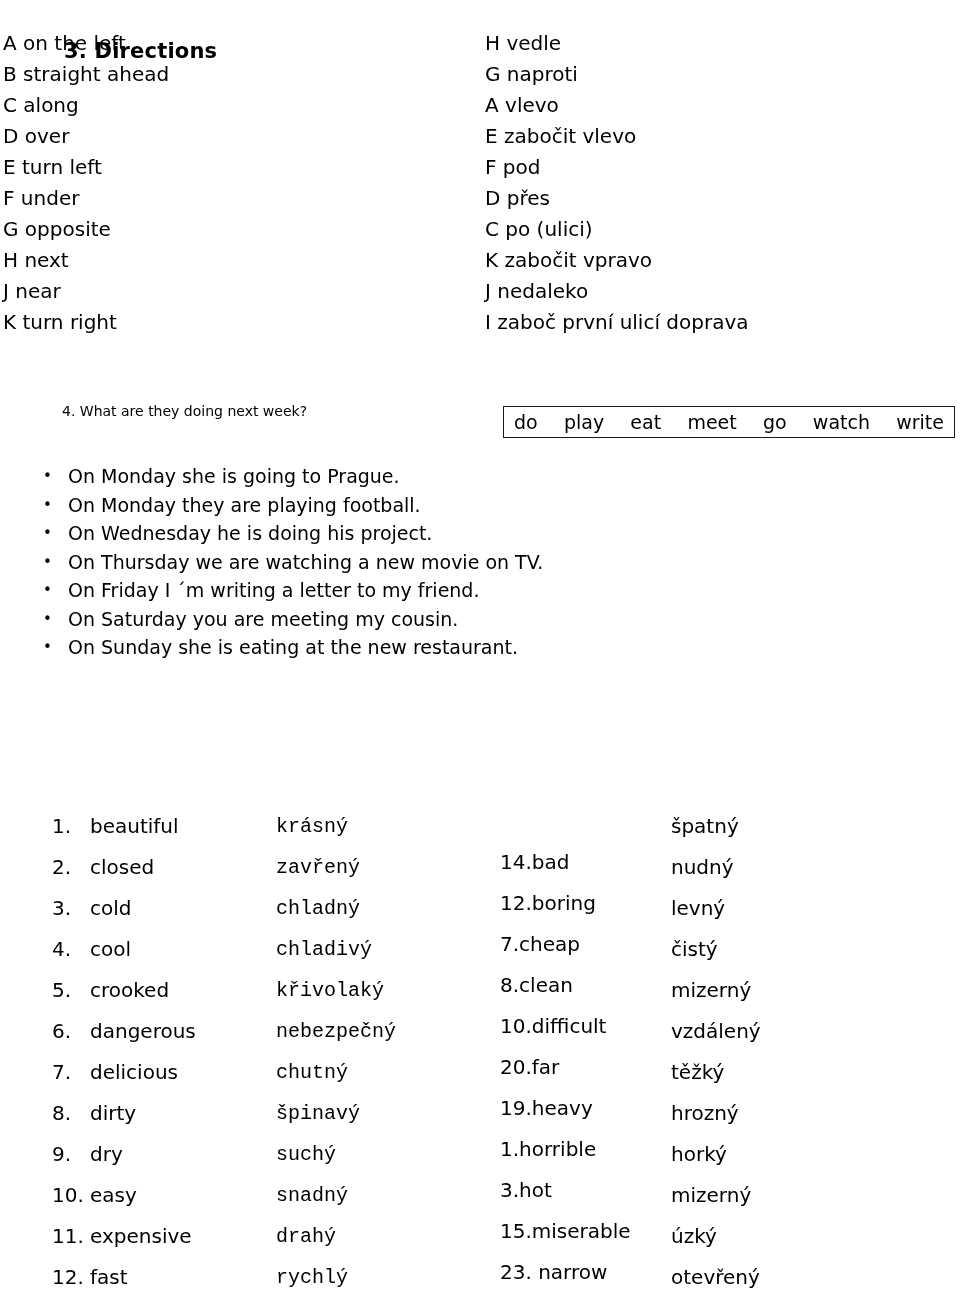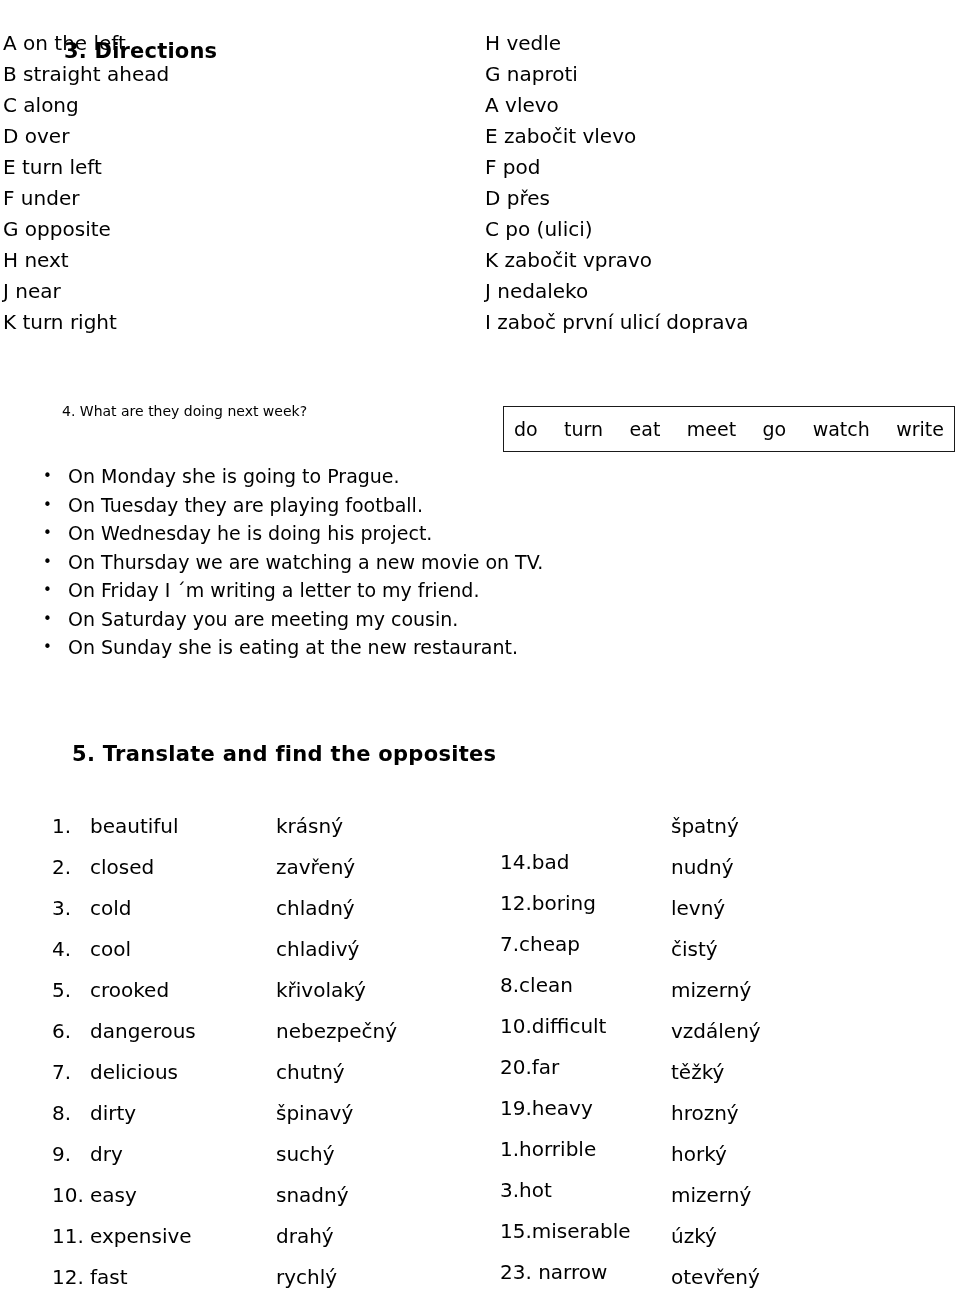--- a/index.html
+++ b/index.html
@@ -66,21 +66,21 @@
     font-size: 14px;
     font-weight: normal;
     white-space: nowrap;
   }
 
   .wordbank {
     position: absolute;
     left: 503px;
     top: 406px;
     width: 452px;
-    height: 46px;
+    height: 32px;
     border: 1.5px solid #1a1a1a;
     box-sizing: border-box;
     display: flex;
     align-items: center;
     justify-content: space-between;
     padding: 0 10px;
   }
   .wordbank-item {
     font-size: 19px;
     line-height: 19px;
@@ -131,21 +131,21 @@
   }
   .opp-row {
     position: relative;
     height: 41px;
     line-height: 41px;
     font-size: 20px;
     white-space: nowrap;
   }
   .opp-num-l   { position: absolute; left: 52px;  top: 0; }
   .opp-en-l    { position: absolute; left: 90px;  top: 0; }
-  .opp-cs-l    { position: absolute; left: 276px; top: 0; }
+  .opp-cs-l    { position: absolute; left: 276px; top: 0; font-family: Liberation Mono, monospace; }
   .opp-num-r   { position: absolute; left: 500px; top: 0; margin-top: 36px; }
   .opp-cs-r    { position: absolute; left: 671px; top: 0; }
 </style>
 </head>
 <body>
 
 <div class="page">
 
   <div class="sec3-heading">3.  Directions</div>
 
@@ -189,36 +189,36 @@
       <div class="dir-row">
         <span class="dir-en">K turn right</span>
         <span class="dir-cs">I zaboč první ulicí doprava</span>
       </div>
     </div>
 
   <div class="sec4-heading">4.  What are they doing next week?</div>
 
   <div class="wordbank">
       <span class="wordbank-item">do</span>
-      <span class="wordbank-item">turn</span>
+      <span class="wordbank-item">play</span>
       <span class="wordbank-item">eat</span>
       <span class="wordbank-item">meet</span>
       <span class="wordbank-item">go</span>
       <span class="wordbank-item">watch</span>
       <span class="wordbank-item">write</span>
     </div>
 
   <div class="sent-list">
       <div class="sent-row">
         <span class="sent-bullet">•</span>
         <span class="sent-text">On Monday she is going to Prague.</span>
       </div>
       <div class="sent-row">
         <span class="sent-bullet">•</span>
-        <span class="sent-text">On Tuesday they are playing football.</span>
+        <span class="sent-text">On Monday they are playing football.</span>
       </div>
       <div class="sent-row">
         <span class="sent-bullet">•</span>
         <span class="sent-text">On Wednesday he is doing his project.</span>
       </div>
       <div class="sent-row">
         <span class="sent-bullet">•</span>
         <span class="sent-text">On Thursday we are watching a new movie on TV.</span>
       </div>
       <div class="sent-row">
@@ -228,21 +228,20 @@
       <div class="sent-row">
         <span class="sent-bullet">•</span>
         <span class="sent-text">On Saturday you are meeting my cousin.</span>
       </div>
       <div class="sent-row">
         <span class="sent-bullet">•</span>
         <span class="sent-text">On Sunday she is eating at the new restaurant.</span>
       </div>
     </div>
 
-  <div class="sec5-heading">5. Translate and find the opposites</div>
 
   <div class="opp-table">
       <div class="opp-row">
         <span class="opp-num-l">1.</span>
         <span class="opp-en-l">beautiful</span>
         <span class="opp-cs-l">krásný</span>
         <span class="opp-num-r">14.bad</span>
         <span class="opp-cs-r">špatný</span>
       </div>
       <div class="opp-row">

